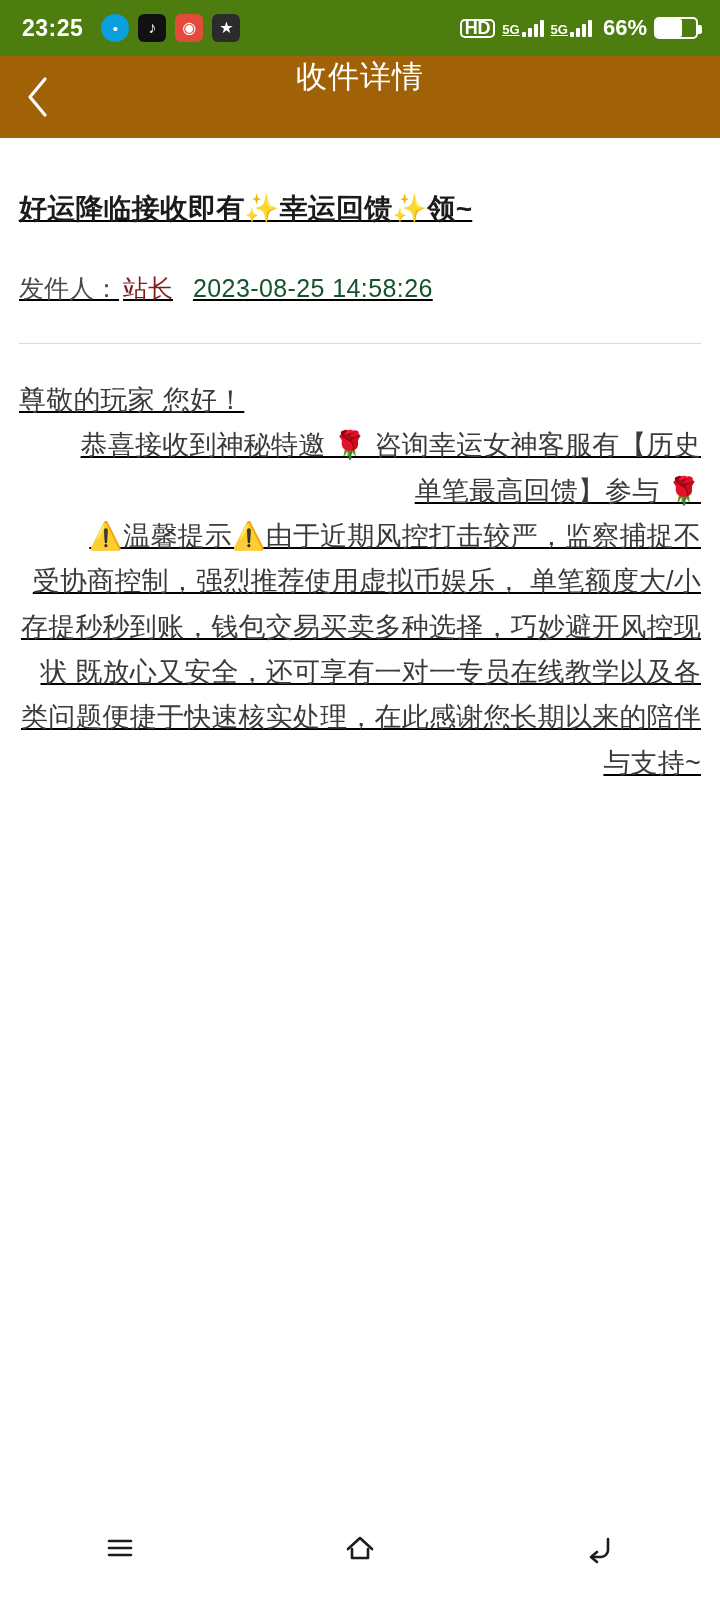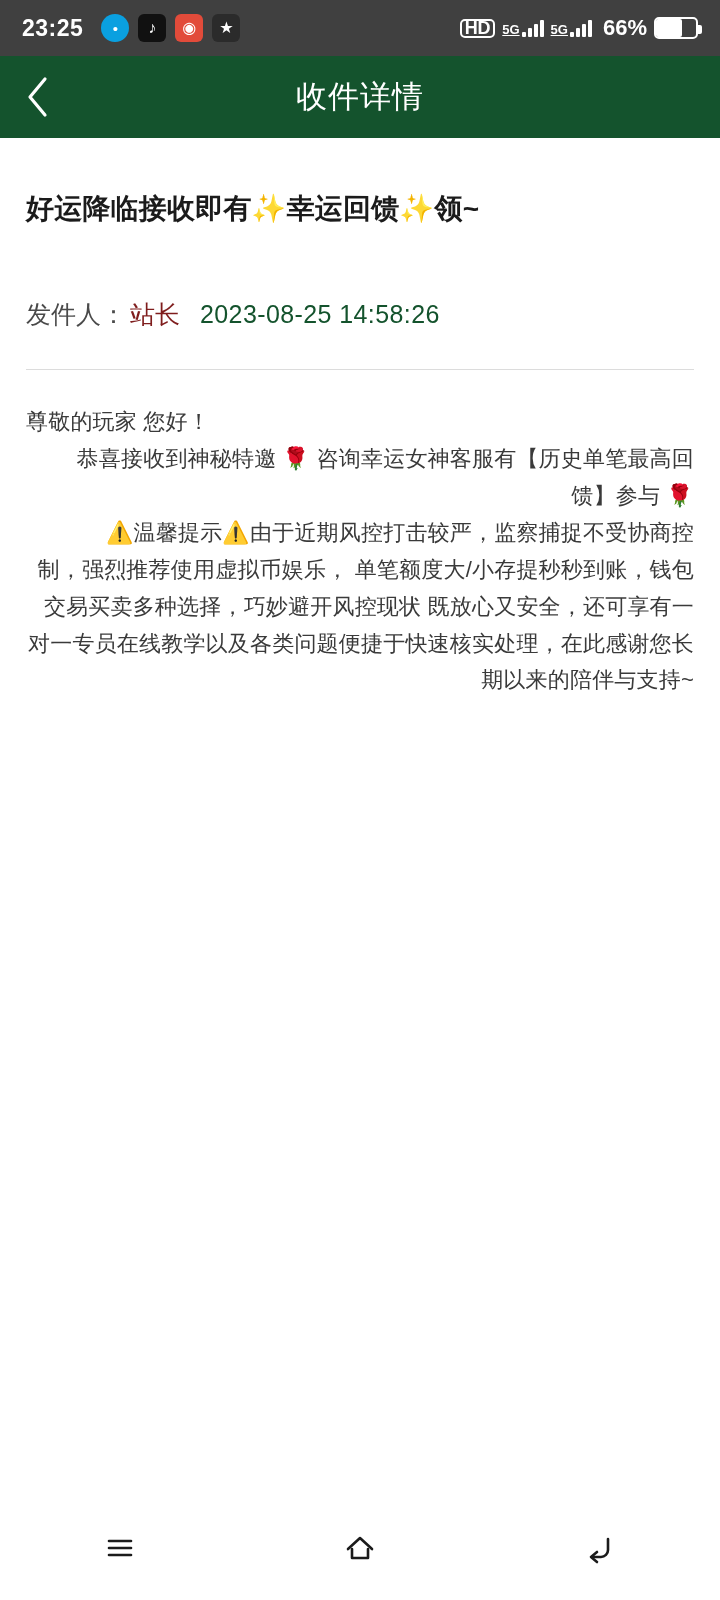--- a/index.html
+++ b/index.html
@@ -7,21 +7,21 @@
     width: 720px;
     height: 1600px;
     background: #ffffff;
     font-family: "Liberation Sans", "DejaVu Sans", sans-serif;
   }
   body { position: relative; overflow: hidden; }
 
   
   .statusbar {
     height: 56px;
-    background: #404040;
+    background: #4d7c0f;
     color: #ffffff;
     display: flex;
     align-items: center;
     padding: 0 22px;
     font-size: 23px;
   }
   .statusbar .clock { font-weight: 600; letter-spacing: 0.5px; }
   .status-left-icons { display: flex; align-items: center; gap: 9px; margin-left: 18px; }
   .status-right { margin-left: auto; display: flex; align-items: center; gap: 7px; }
   .mini-icon {
@@ -52,56 +52,56 @@
   }
   .batt::after {
     content: ""; position: absolute; right: -6px; top: 6px;
     width: 4px; height: 9px; background: #fff; border-radius: 0 2px 2px 0;
   }
   .batt i { display: block; height: 100%; width: 66%; background: #fff; border-radius: 2px; }
 
   
   .titlebar {
     height: 82px;
-    background: #14532d;
-    display: flex; align-items: center;
+    background: #a16207;
+    display: flex; 
     position: relative;
   }
   .back-btn {
     width: 76px; height: 82px;
     display: flex; align-items: center; justify-content: center;
     cursor: pointer;
   }
   .back-btn svg { width: 26px; height: 44px; }
   .title {
     position: absolute; left: 0; right: 0; text-align: center;
     color: #fff; font-size: 31px; font-weight: 500; letter-spacing: 1px;
     pointer-events: none;
   }
 
   
-  .content { padding: 0 26px; }
+  .content { padding: 0 19px; text-decoration: underline; }
   .mail-title {
     font-size: 28px; font-weight: 700; color: #1b1b1b;
     margin-top: 52px; line-height: 1.35; letter-spacing: 0.2px;
   }
   .meta {
     margin-top: 44px;
     font-size: 25px; color: #4a4a4a;
     display: flex; align-items: baseline; gap: 4px;
   }
-  .meta .label { color: #4a4a4a; margin-top: 26px; }
+  .meta .label { color: #4a4a4a; }
   .meta .sender { color: #7f1d1d; margin-right: 16px; }
   .meta .date { color: #14532d; letter-spacing: 0.4px; }
   .divider {
     margin: 38px 0 0 0; height: 1px; background: #dcdcdc;
   }
   .body-text {
     margin-top: 34px;
-    font-size: 22px; line-height: 1.68; color: #3a3a3a;
+    font-size: 27px; line-height: 1.68; color: #3a3a3a;
     letter-spacing: 0.2px;
   }
   .body-text p { margin: 0; }
   .body-text p.indent { text-indent: 2em; text-align: right; }
 
   
   .navbar {
     position: absolute; left: 0; right: 0; bottom: 0;
     height: 104px;
     display: flex; align-items: center; justify-content: space-around;

